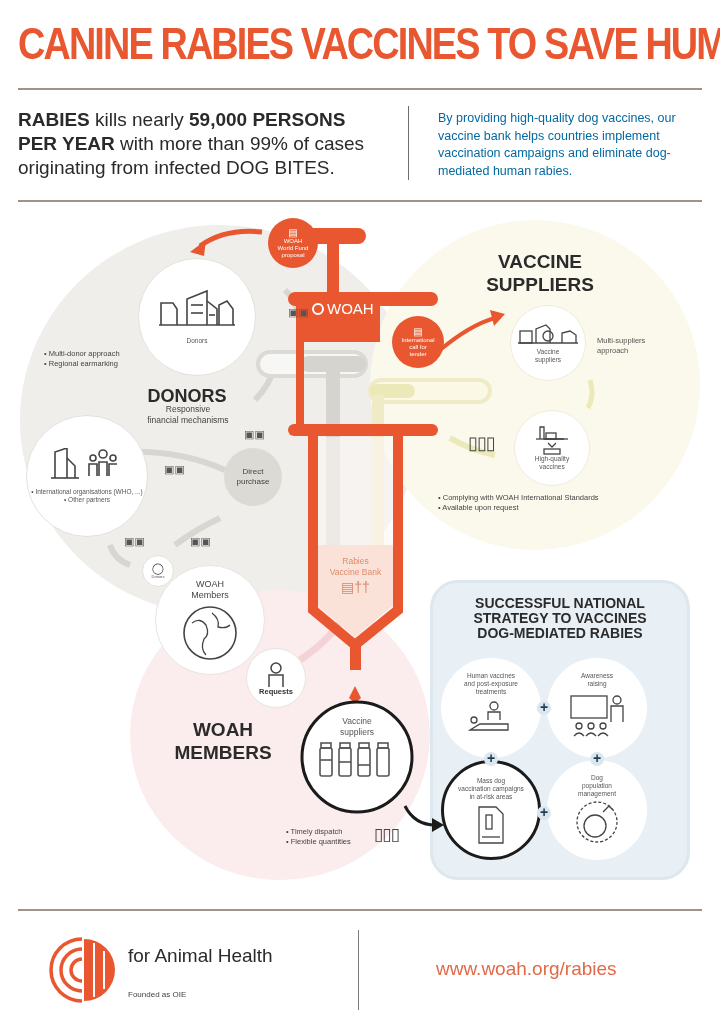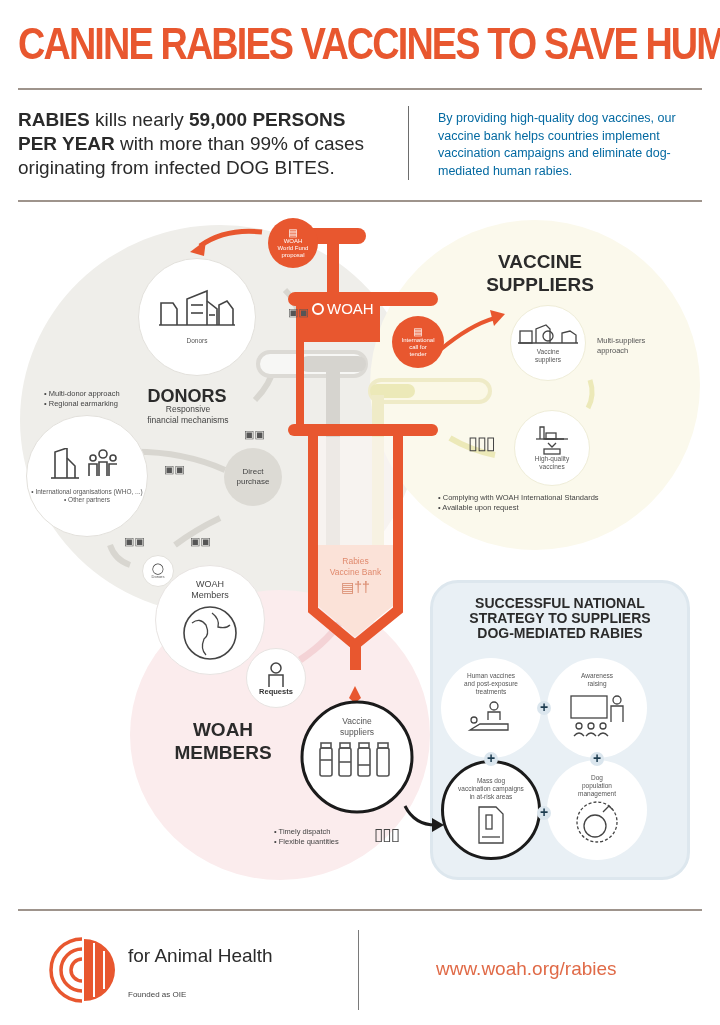--- a/index.html
+++ b/index.html
@@ -143,21 +143,21 @@
         <path d="M50 12 L60 20 V36"></path>
         <path d="M62 36 V16 L70 12 L76 20 V36"></path>
       <line x1="2" y1="36" x2="78" y2="36"></line>
       <line x1="34" y1="16" x2="46" y2="16"></line>
         <line x1="34" y1="24" x2="46" y2="24"></line>
         <line x1="52" y1="26" x2="58" y2="26"></line>
     </g>
   </svg>
   <span class="label-tiny" style="margin-top:6px;">Donors</span>
 </div>
-<div class="abs bullets" style="left:44px;top:349px;font-size:7.5px;margin-top:40px;">
+<div class="abs bullets" style="left:44px;top:349px;font-size:7.5px;">
   <div>• <span>Multi-donor approach</span></div>
   <div>• <span>Regional earmarking</span></div>
 </div>
 <div class="abs heading" style="left:132px;top:386px;width:110px;font-size:18px;">DONORS</div>
 <div class="abs" style="left:128px;top:404px;width:120px;text-align:center;font-size:8.5px;line-height:11px;color:#444;">
   <div>Responsive</div>
   <div>financial mechanisms</div>
 </div>
 <div class="abs circle" style="left:26px;top:415px;width:122px;height:122px;border:1px solid #e3e1dc;">
   <svg width="80" height="34">
@@ -251,29 +251,29 @@
 </div>
 <div class="abs heading" style="left:168px;top:718px;width:110px;font-size:19px;line-height:23px;">
   <div>WOAH</div>
   <div>MEMBERS</div>
 </div>
 
 <div class="abs" style="left:320px;top:716px;width:74px;text-align:center;font-size:8.5px;line-height:11px;color:#555;">
   <div>Vaccine</div>
   <div>suppliers</div>
 </div>
-<div class="abs bullets" style="left:274px;top:827px;font-size:7.5px;">
+<div class="abs bullets" style="left:286px;top:827px;font-size:7.5px;">
   <div>• <span>Timely dispatch</span></div>
   <div>• <span>Flexible quantities</span></div>
 </div>
 <div class="abs" style="left:374px;top:824px;font-size:17px;letter-spacing:-1px;color:#444;">▯▯▯</div>
 
 <div class="abs heading" style="left:440px;top:596px;width:240px;font-size:14px;line-height:15px;">
   <div>SUCCESSFUL NATIONAL</div>
-  <div>STRATEGY TO SUPPLIERS</div>
+  <div>STRATEGY TO VACCINES</div>
   <div>DOG-MEDIATED RABIES</div>
 </div>
 
 <div class="abs circle" style="left:441px;top:658px;width:100px;height:100px;justify-content:flex-start;padding-top:14px;">
   <div class="label-tiny">
     <div>Human vaccines</div>
     <div>and post-exposure</div>
     <div>treatments</div>
   </div>
   <svg width="50" height="34" style="margin-top:4px;">

